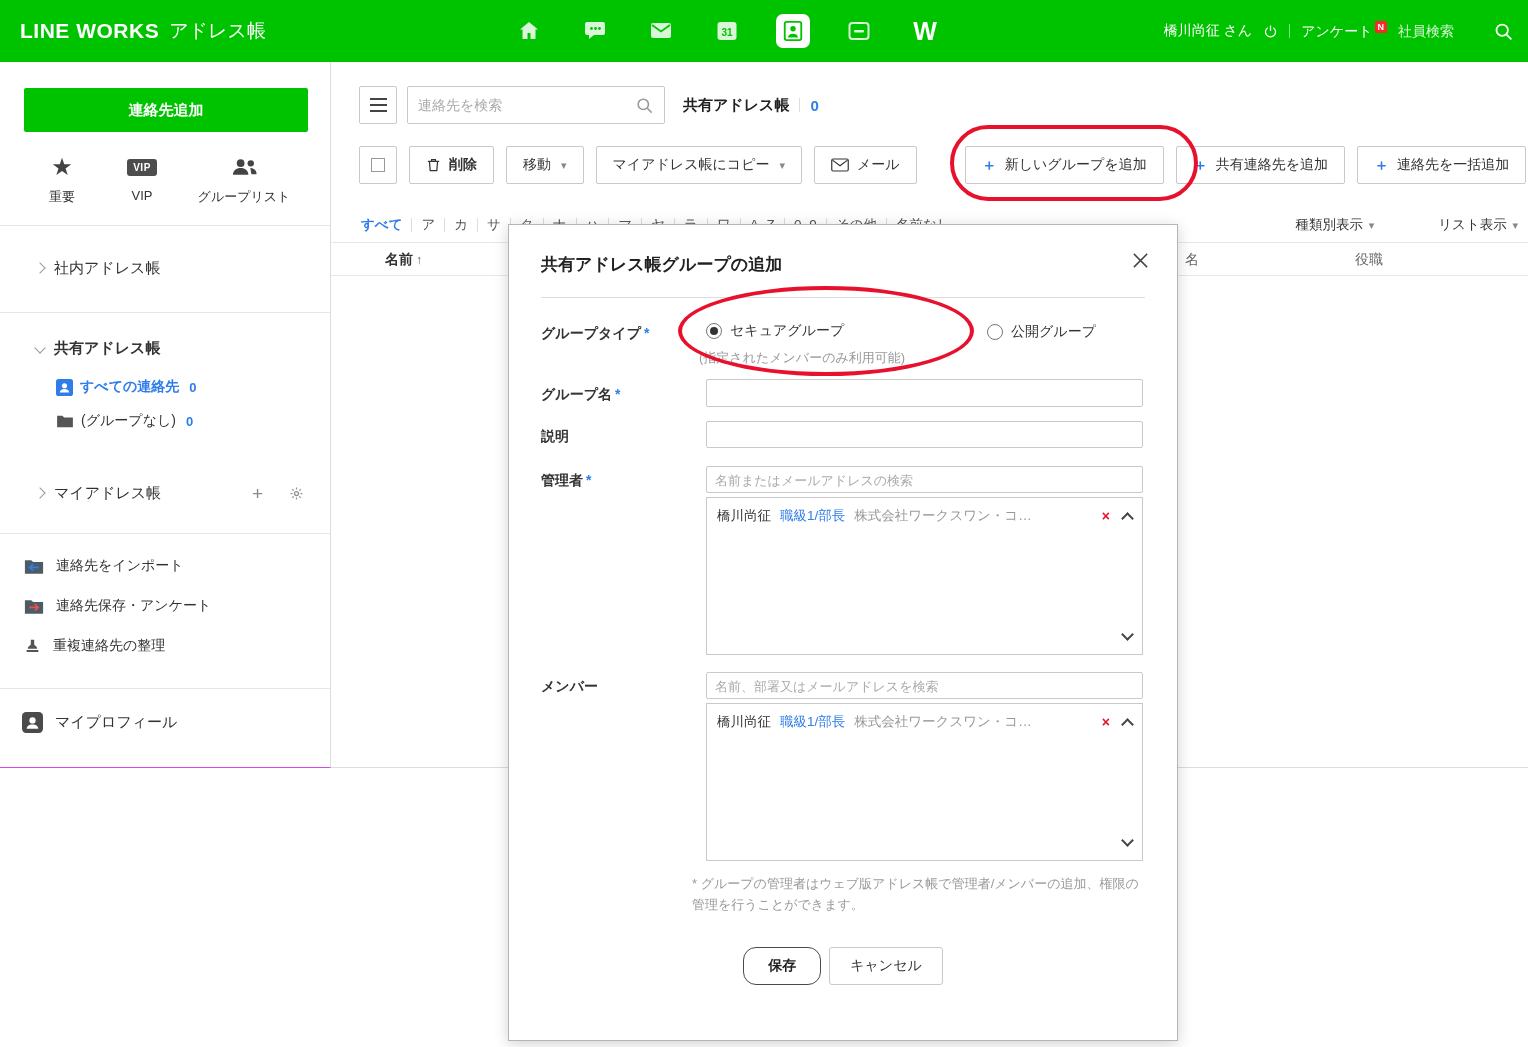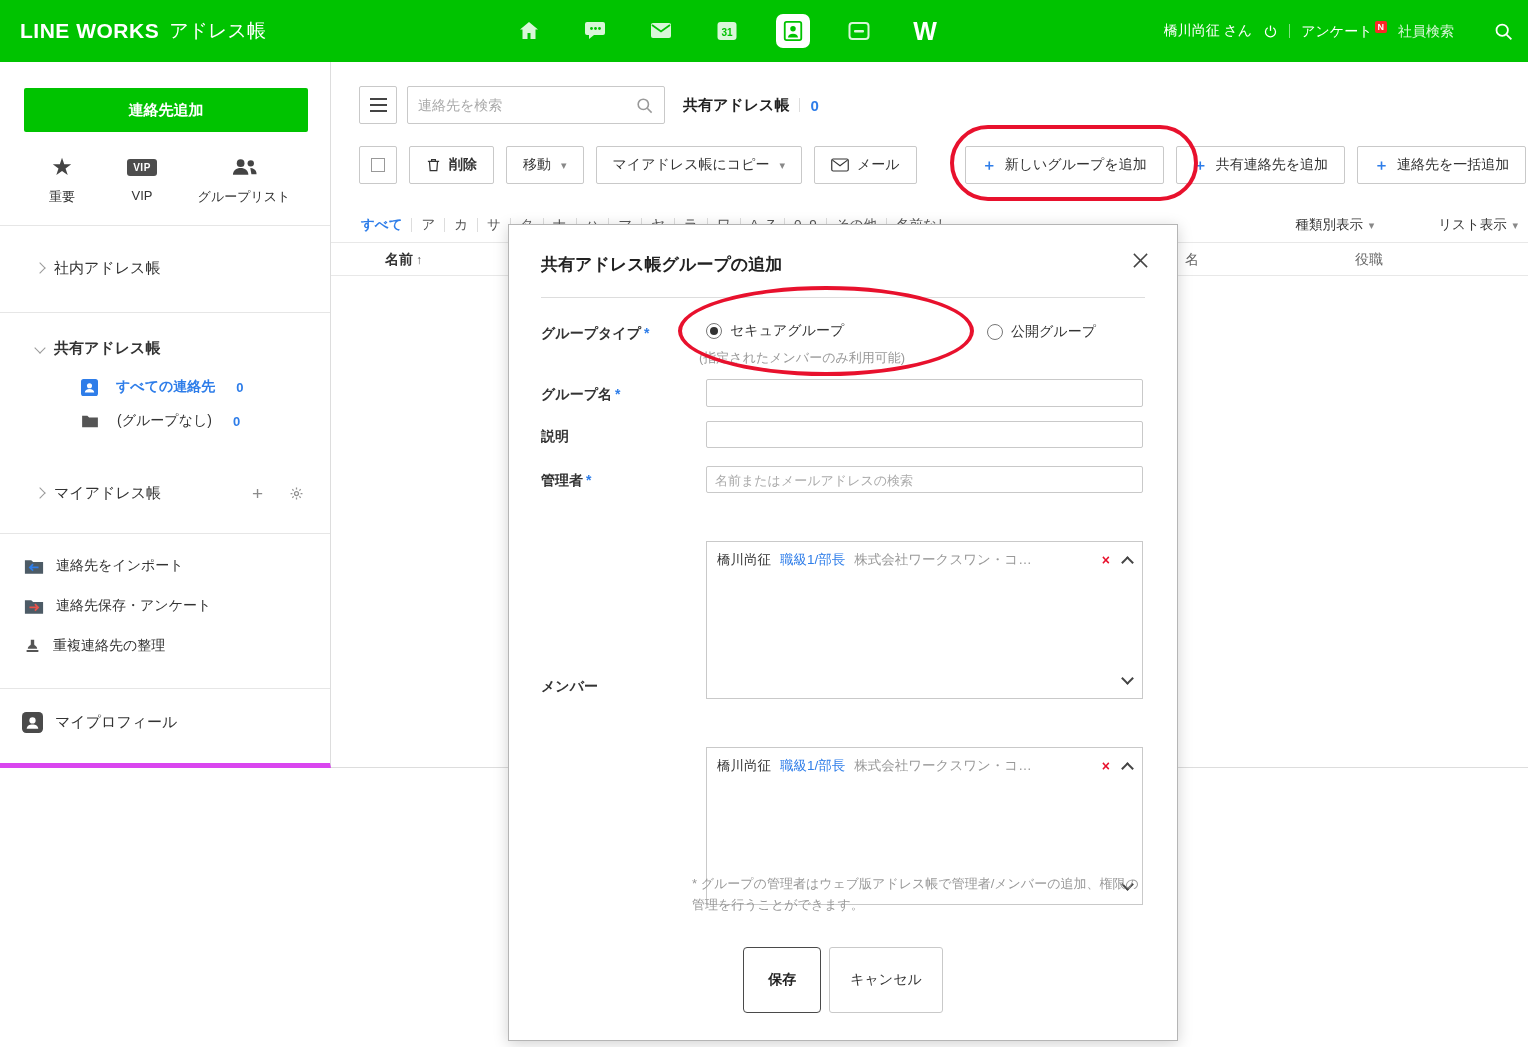--- a/index.html
+++ b/index.html
@@ -19,33 +19,33 @@
   .hicon.active { background:#fff; border-radius:7px; }
   .wglyph { color:#fff; font-size:25px; font-weight:800; }
   .top-right { position:absolute; right:14px; top:0; height:62px; display:flex; align-items:center; gap:11px; color:#fff; }
   .user { font-size:14px; cursor:pointer; }
   .vdiv { width:1px; height:14px; background:rgba(255,255,255,.5); }
   .survey { font-size:14px; cursor:pointer; }
   .nbadge { display:inline-block; background:#fa2828; color:#fff; font-size:9px; font-weight:bold; padding:1px 3px; border-radius:2px; vertical-align:super; margin-left:2px; }
   .emp-search { width:84px; background:transparent; border:none; outline:none; color:#fff; font-size:14px; font-family:inherit; }
   .emp-search::placeholder { color:rgba(255,255,255,.85); }
   
-  .sidebar { position:absolute; top:62px; left:0; width:331px; height:706px; background:#fff; border-right:1px solid #ddd; border-bottom:5px solid #d946ef; z-index:1; }
+  .sidebar { position:absolute; top:62px; left:0; width:331px; height:706px; background:#fff; border-right:1px solid #ddd; border-bottom:1px solid #d946ef; z-index:1; }
   .add-contact { position:absolute; left:24px; top:26px; width:284px; height:44px; background:#00c300; color:#fff; font-size:15px; font-weight:bold; border:none; border-radius:2px; cursor:pointer; font-family:inherit; }
   .quick-row { position:absolute; top:92px; left:22px; width:288px; display:flex; }
   .quick { display:flex; flex-direction:column; align-items:center; gap:8px; cursor:pointer; }
   .quick.q1 { width:80px; } .quick.q2 { width:80px; } .quick.q3 { width:124px; }
   .q-ic { height:26px; display:flex; align-items:center; justify-content:center; }
   .star-g { font-size:24px; color:#444; line-height:1; }
   .vip-badge { background:#4d4d4d; color:#fff; font-size:10px; font-weight:bold; padding:3px 6px; border-radius:3px; letter-spacing:.5px; }
   .q-label { font-size:13px; color:#333; }
   .sb-div { position:absolute; left:0; width:100%; border-top:1px solid #e6e6e6; }
   .sb-div1 { top:163px; } .sb-div2 { top:250px; } .sb-div3 { top:471px; } .sb-div4 { top:626px; }
   .tree-row { position:absolute; left:0; right:0; height:28px; display:flex; align-items:center; padding-left:36px; gap:10px; font-size:15px; color:#333; cursor:pointer; }
-  .tree-sub { position:absolute; left:0; right:0; height:26px; display:flex; align-items:center; padding-left:81px; gap:18px; font-size:14px; color:#333; cursor:pointer; }
+  .tree-sub { position:absolute; left:0; right:0; height:26px; display:flex; align-items:center; padding-left:56px; gap:7px; font-size:14px; color:#333; cursor:pointer; }
   .r-internal { top:192px; } .r-shared { top:272px; font-weight:bold; }
   .r-all { top:312px; } .r-nogroup { top:346px; } .r-my { top:417px; }
   .r-tool1 { top:490px; } .r-tool2 { top:530px; } .r-tool3 { top:570px; } .r-profile { top:646px; }
   .r-tool1,.r-tool2,.r-tool3 { padding-left:24px; gap:12px; font-size:14px; }
   .r-profile { padding-left:22px; gap:12px; }
   .chev { display:inline-block; width:8px; height:8px; border-right:1.5px solid #9a9a9a; border-bottom:1.5px solid #9a9a9a; }
   .chev.right { transform:rotate(-45deg); }
   .chev.down { transform:rotate(45deg); }
   .blue { color:#2e7de9; }
   .bold { font-weight:bold; }
@@ -95,34 +95,34 @@
   .radio.public { position:absolute; left:281px; top:1px; }
   .rdo { width:16px; height:16px; border:1px solid #777; border-radius:50%; background:#fff; position:relative; flex:none; }
   .rdo.checked::after { content:""; position:absolute; inset:3px; border-radius:50%; background:#333; }
   .radio-note { position:absolute; left:190px; top:124px; font-size:13px; color:#999; }
   .m-input { position:absolute; left:197px; width:437px; border:1px solid #c9c9c9; border-radius:2px; padding:0 8px; font-size:14px; color:#333; outline:none; background:#fff; font-family:inherit; }
   .m-input::placeholder { color:#aaa; font-size:13px; }
   .inp-name { top:154px; height:28px; }
   .inp-desc { top:196px; height:27px; }
   .inp-admin { top:241px; height:27px; }
   .inp-member { top:447px; height:27px; }
-  .listbox { position:absolute; left:197px; width:437px; height:158px; border:1px solid #c9c9c9; background:#fff;margin-top:44px; }
+  .listbox { position:absolute; left:197px; width:437px; height:158px; border:1px solid #c9c9c9; background:#fff; }
   .lb-admin { top:272px; } .lb-member { top:478px; }
   .person-row { display:flex; align-items:center; gap:9px; padding:9px 32px 0 10px; font-size:13.5px; }
   .p-name { color:#333; } .p-pos { color:#2e7de9; }
   .p-com { color:#999; flex:1; overflow:hidden; white-space:nowrap; }
   .p-del { color:#e8112d; font-weight:bold; font-size:14px; cursor:pointer; }
   .sc-up { position:absolute; top:12px; right:10px; cursor:pointer; }
   .sc-dn { position:absolute; bottom:12px; right:10px; cursor:pointer; }
   .chev2 { display:inline-block; width:9px; height:9px; border-right:2px solid #444; border-bottom:2px solid #444; }
   .chev2.up { transform:rotate(-135deg); }
   .chev2.dn { transform:rotate(45deg); }
   .m-note { position:absolute; left:183px; top:648px; width:455px; font-size:13px; color:#999; line-height:1.65; }
   .m-btns { position:absolute; left:0; right:0; top:722px; display:flex; justify-content:center; gap:8px; }
-  .btn-save { padding:23px 24px; border:1px solid #4a4a4a; border-radius:4px; background:#fff; font-size:14px; font-weight:bold; color:#222; cursor:pointer; font-family:inherit; }
+  .btn-save { padding:9px 24px; border:1px solid #4a4a4a; border-radius:13px; background:#fff; font-size:14px; font-weight:bold; color:#222; cursor:pointer; font-family:inherit; }
   .btn-cancel { padding:9px 20px; border:1px solid #c9c9c9; border-radius:3px; background:#fff; font-size:14px; color:#333; cursor:pointer; font-family:inherit; }
   
   .annot { position:absolute; border:4px solid #e8112d; z-index:30; pointer-events:none; background:transparent; }
   .annot-group-btn { left:950px; top:125px; width:248px; height:76px; border-radius:40px; }
   .annot-secure { left:678px; top:286px; width:296px; height:90px; border-radius:50%; }
 </style>
 </head>
 <body>
 
 <header class="topbar">
@@ -453,20 +453,21 @@
       <span class="p-name">橋川尚征</span>
       <span class="p-pos">職級1/部長</span>
       <span class="p-com">株式会社ワークスワン・コ…</span>
       <span class="p-del">×</span>
     </div>
     <span class="sc-up"><i class="chev2 up"></i></span>
     <span class="sc-dn"><i class="chev2 dn"></i></span>
   </div>
 
   <div class="m-label lab-member">メンバー</div>
+  <input class="m-input inp-member" placeholder="名前、部署又はメールアドレスを検索" style="">
   <div class="listbox lb-member">
     <div class="person-row">
       <span class="p-name">橋川尚征</span>
       <span class="p-pos">職級1/部長</span>
       <span class="p-com">株式会社ワークスワン・コ…</span>
       <span class="p-del">×</span>
     </div>
     <span class="sc-up"><i class="chev2 up"></i></span>
     <span class="sc-dn"><i class="chev2 dn"></i></span>
   </div>

